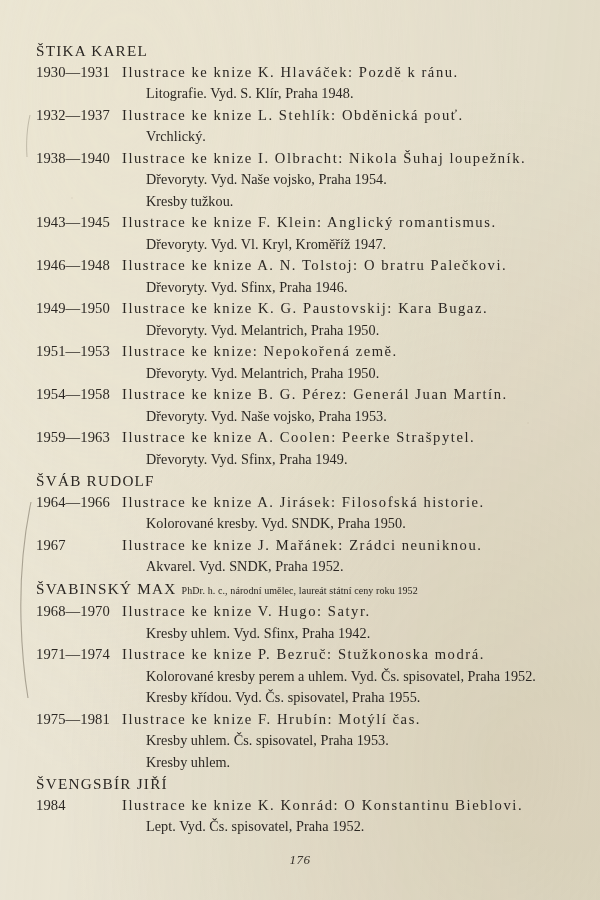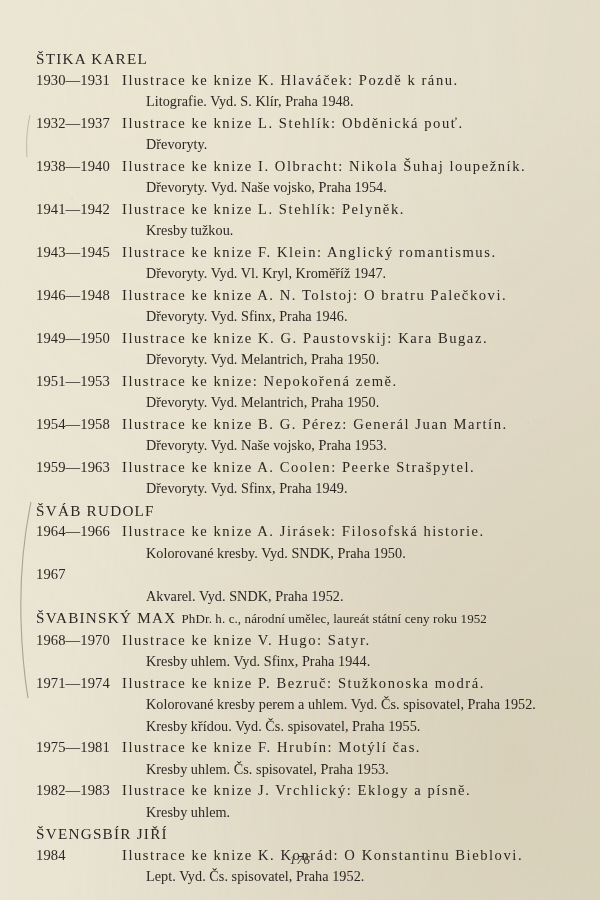--- a/index.html
+++ b/index.html
@@ -75,24 +75,24 @@
     pointer-events: none;
   }
 
   
   .artist {
     font-size: 15.2px;
     letter-spacing: 1.25px;
     line-height: 21.5px;
     white-space: nowrap;
   }
-  .artist:first-child { margin-top: 12px; }
+  .artist:first-child { margin-top: 4px; }
   .artist .artist-qual {
     letter-spacing: 0.1px;
-    font-size: 13px;
+    font-size: 10px;
   }
 
   .entry {
     display: flex;
     align-items: baseline;
     line-height: 21.5px;
   }
   .years {
     width: 86px;
     flex: 0 0 86px;
@@ -147,30 +147,26 @@
   <div class="artist"><span>ŠTIKA KAREL</span></div>
       <div class="entry">
         <div class="years">1930—1931</div>
         <div class="title">Ilustrace ke knize K. Hlaváček: Pozdě k ránu.</div>
       </div>
       <div class="detail">Litografie. Vyd. S. Klír, Praha 1948.</div>
       <div class="entry">
         <div class="years">1932—1937</div>
         <div class="title">Ilustrace ke knize L. Stehlík: Obděnická pouť.</div>
       </div>
-      <div class="detail">Dřevoryty.</div>
+      <div class="detail">Vrchlický.</div>
       <div class="entry">
         <div class="years">1938—1940</div>
         <div class="title">Ilustrace ke knize I. Olbracht: Nikola Šuhaj loupežník.</div>
       </div>
       <div class="detail">Dřevoryty. Vyd. Naše vojsko, Praha 1954.</div>
-      <div class="entry">
-        <div class="years">1941—1942</div>
-        <div class="title">Ilustrace ke knize L. Stehlík: Pelyněk.</div>
-      </div>
       <div class="detail">Kresby tužkou.</div>
       <div class="entry">
         <div class="years">1943—1945</div>
         <div class="title">Ilustrace ke knize F. Klein: Anglický romantismus.</div>
       </div>
       <div class="detail">Dřevoryty. Vyd. Vl. Kryl, Kroměříž 1947.</div>
       <div class="entry">
         <div class="years">1946—1948</div>
         <div class="title">Ilustrace ke knize A. N. Tolstoj: O bratru Palečkovi.</div>
       </div>
@@ -196,43 +192,40 @@
       </div>
       <div class="detail">Dřevoryty. Vyd. Sfinx, Praha 1949.</div>
       <div class="artist"><span>ŠVÁB RUDOLF</span></div>
       <div class="entry">
         <div class="years">1964—1966</div>
         <div class="title">Ilustrace ke knize A. Jirásek: Filosofská historie.</div>
       </div>
       <div class="detail">Kolorované kresby. Vyd. SNDK, Praha 1950.</div>
       <div class="entry">
         <div class="years">1967</div>
+        <div class="title">Ilustrace ke knize J. Mařánek: Zrádci neuniknou.</div>
       </div>
       <div class="detail">Akvarel. Vyd. SNDK, Praha 1952.</div>
       <div class="artist"><span>ŠVABINSKÝ MAX</span> <span class="artist-qual">PhDr. h. c., národní umělec, laureát státní ceny roku 1952</span></div>
       <div class="entry">
         <div class="years">1968—1970</div>
         <div class="title">Ilustrace ke knize V. Hugo: Satyr.</div>
       </div>
-      <div class="detail">Kresby uhlem. Vyd. Sfinx, Praha 1944.</div>
+      <div class="detail">Kresby uhlem. Vyd. Sfinx, Praha 1942.</div>
       <div class="entry">
         <div class="years">1971—1974</div>
         <div class="title">Ilustrace ke knize P. Bezruč: Stužkonoska modrá.</div>
       </div>
       <div class="detail">Kolorované kresby perem a uhlem. Vyd. Čs. spisovatel, Praha 1952.</div>
       <div class="detail">Kresby křídou. Vyd. Čs. spisovatel, Praha 1955.</div>
       <div class="entry">
         <div class="years">1975—1981</div>
         <div class="title">Ilustrace ke knize F. Hrubín: Motýlí čas.</div>
       </div>
       <div class="detail">Kresby uhlem. Čs. spisovatel, Praha 1953.</div>
-      <div class="entry">
-        <div class="years">1982—1983</div>
-        <div class="title">Ilustrace ke knize J. Vrchlický: Eklogy a písně.</div>
-      </div>
       <div class="detail">Kresby uhlem.</div>
       <div class="artist"><span>ŠVENGSBÍR JIŘÍ</span></div>
       <div class="entry">
         <div class="years">1984</div>
         <div class="title">Ilustrace ke knize K. Konrád: O Konstantinu Bieblovi.</div>
       </div>
       <div class="detail">Lept. Vyd. Čs. spisovatel, Praha 1952.</div>
     </div>
 
   <div class="folio">176</div>

